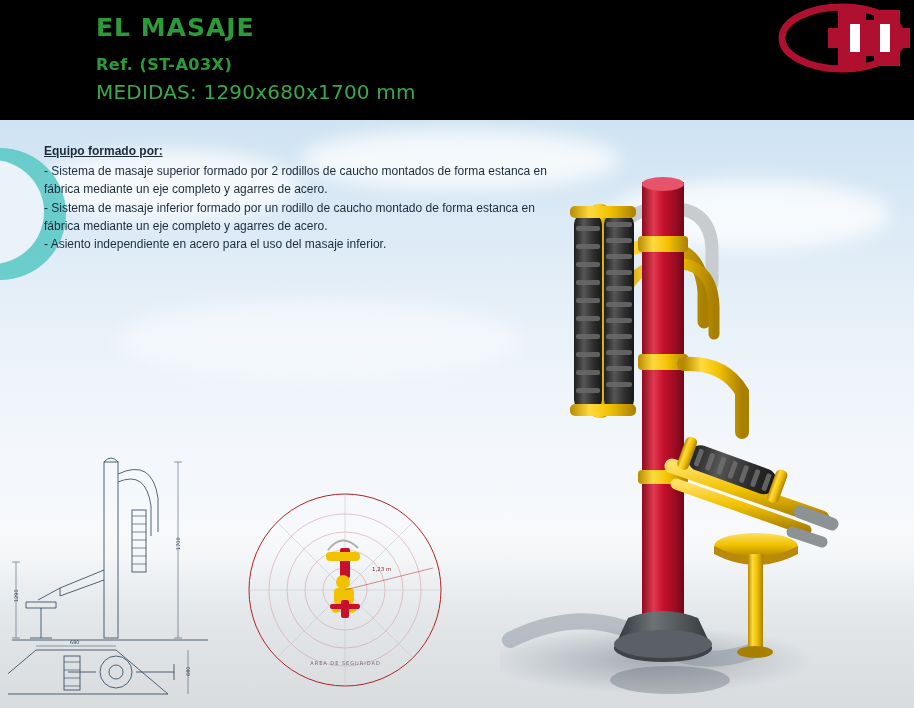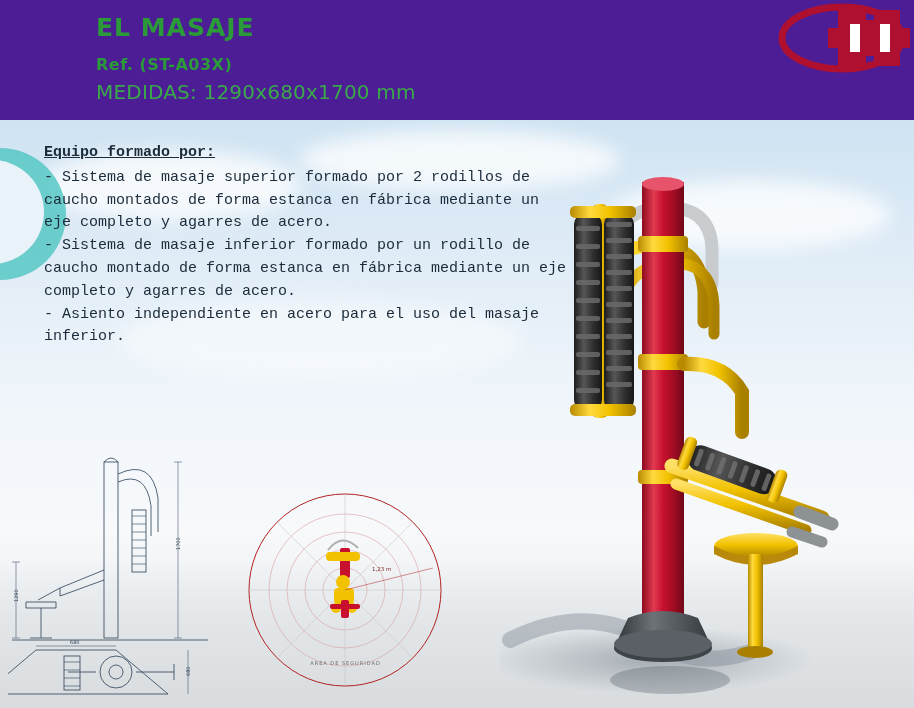--- a/index.html
+++ b/index.html
@@ -55,21 +55,21 @@
     left: -60px; top: 160px;
     width: 104px; height: 104px;
     border-radius: 50%;
     background: #e9f3f9;
   }
 
   
   .header {
     position: absolute;
     left: 0; top: 0; width: 914px; height: 120px;
-    background: #4c1d95;
+    background: #000000;
   }
   .title-block { position: absolute; left: 96px; top: 14px; }
   .title {
     font-family: "DejaVu Sans", sans-serif;
     font-weight: bold;
     font-size: 25px;
     letter-spacing: 1px;
     color: #2b9b3a;
     line-height: 1.15;
   }
@@ -95,23 +95,23 @@
     right: 0; top: 0;
     width: 160px; height: 86px;
   }
 
   
   .desc {
     position: absolute;
     left: 44px; top: 142px;
     width: 530px;
     color: #1b2b3a;
-    font-size: 15px;
+    font-size: 12px;
     line-height: 1.52;
-    font-family: Liberation Mono, monospace;
+    font-family: Liberation Sans, sans-serif;
   }
   .desc .lead {
     font-weight: bold;
     text-decoration: underline;
     display: block;
     margin-bottom: 2px;
   }
   .desc p { margin: 0; }
 
   

